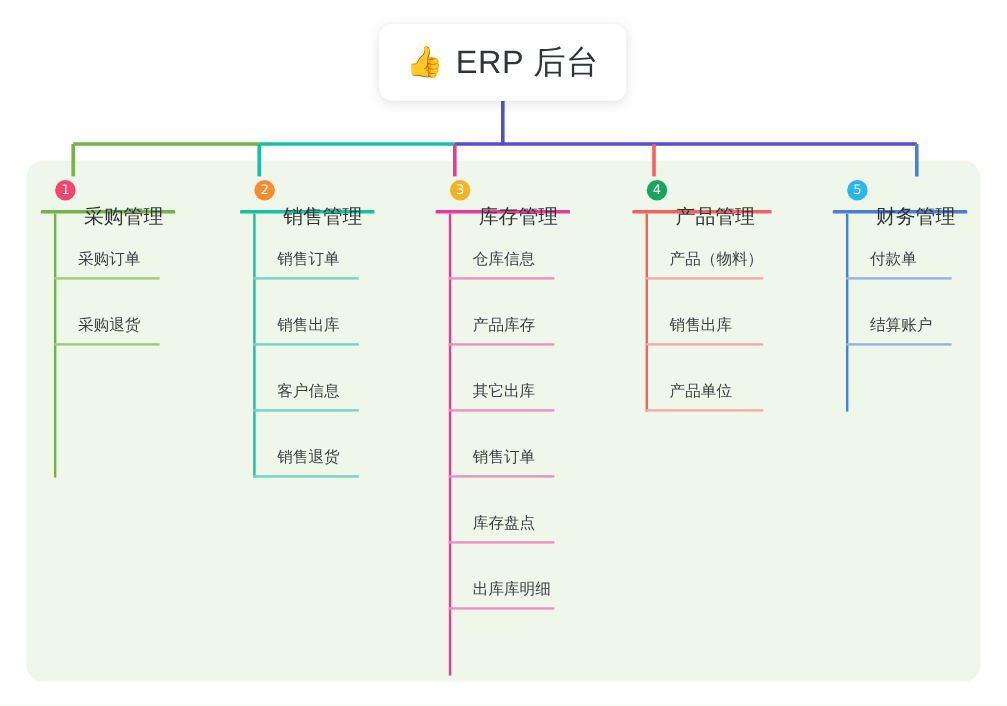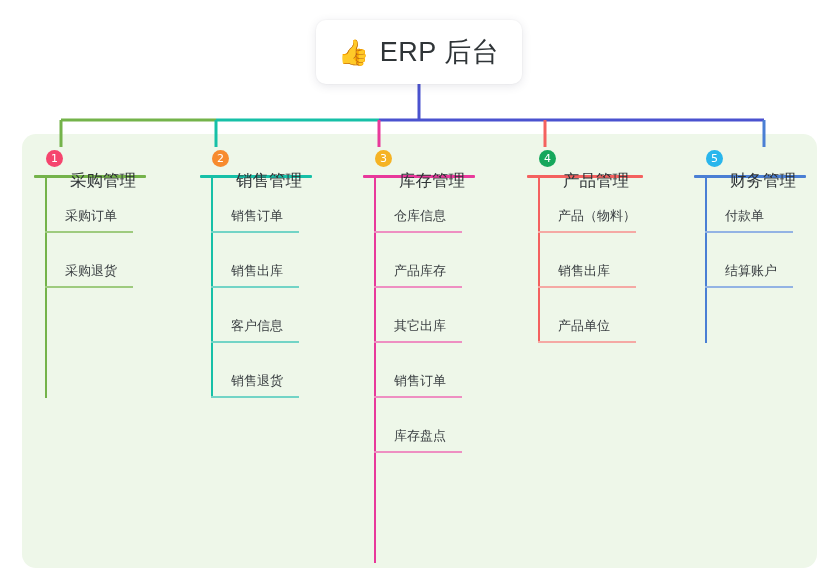--- a/index.html
+++ b/index.html
@@ -178,20 +178,24 @@
             <div class="item-rule" style="width: 88px; background: rgb(238, 143, 194);"></div>
           </div>
           <div class="item">
             <span class="item-label">销售订单</span>
             <div class="item-rule" style="width: 88px; background: rgb(238, 143, 194);"></div>
           </div>
           <div class="item">
             <span class="item-label">库存盘点</span>
             <div class="item-rule" style="width: 88px; background: rgb(238, 143, 194);"></div>
           </div>
+          <div class="item">
+            <span class="item-label">出库库明细</span>
+            <div class="item-rule" style="width: 88px; background: rgb(238, 143, 194);"></div>
+          </div>
         </div>
       </div>
       <div class="column" style="left: 527px;">
         <div class="col-head">
           <span class="badge" style="background: rgb(22, 167, 92);">4</span>
           <span class="head-label">产品管理</span>
         </div>
         <div class="head-rule" style="width: 116px; background: rgb(244, 97, 95);"></div>
         <div class="items">
           <div class="spine" style="background: rgb(244, 97, 95); height: 165px;"></div>

